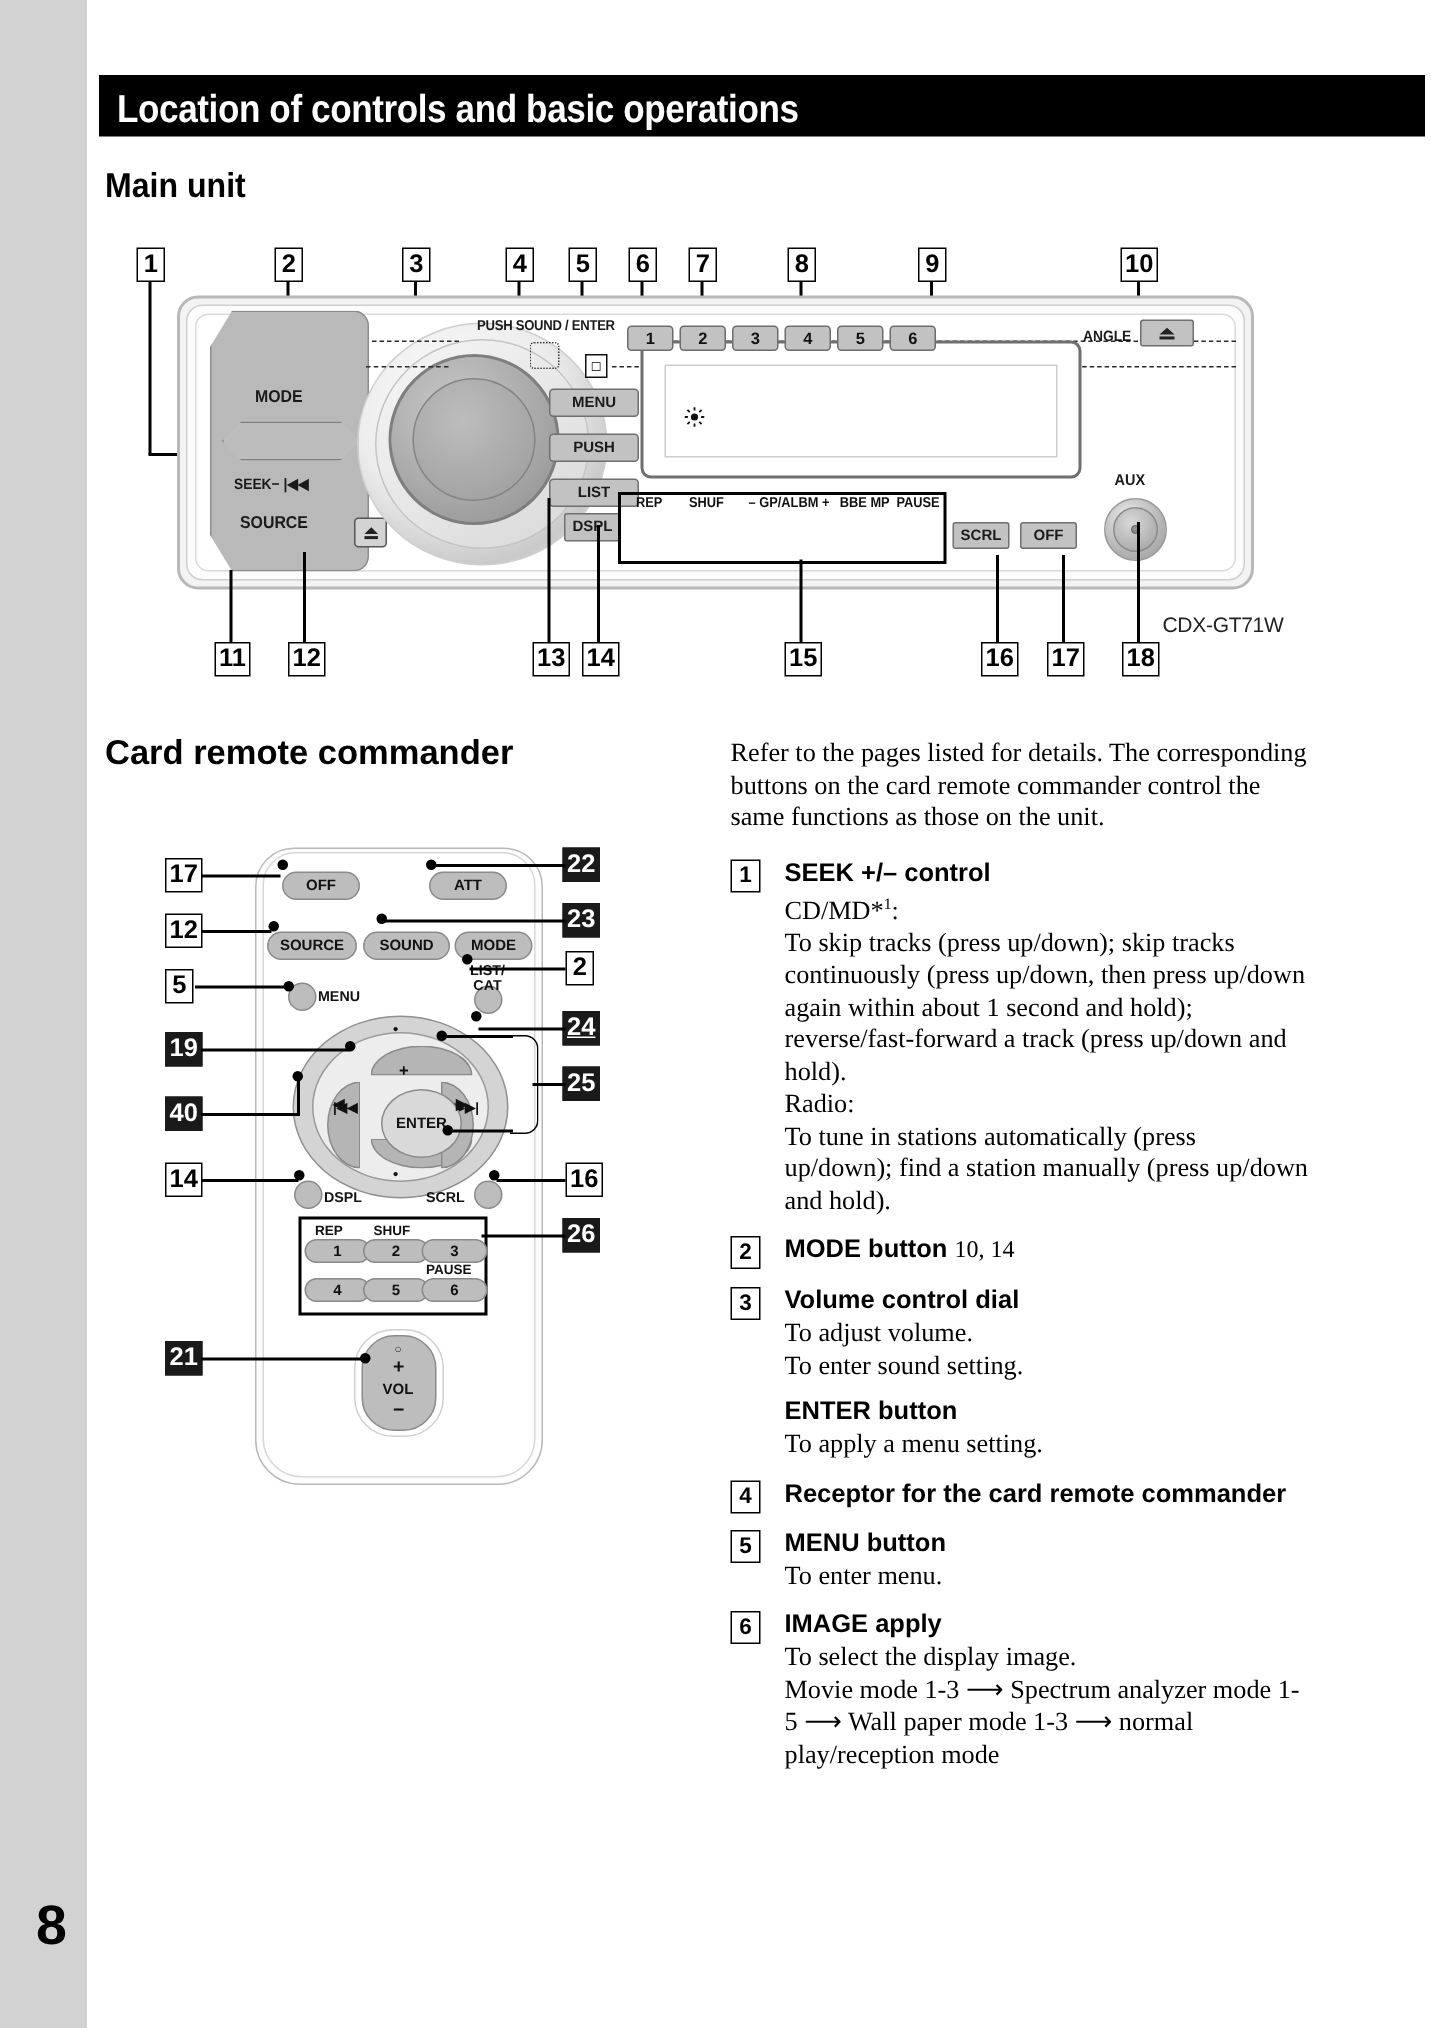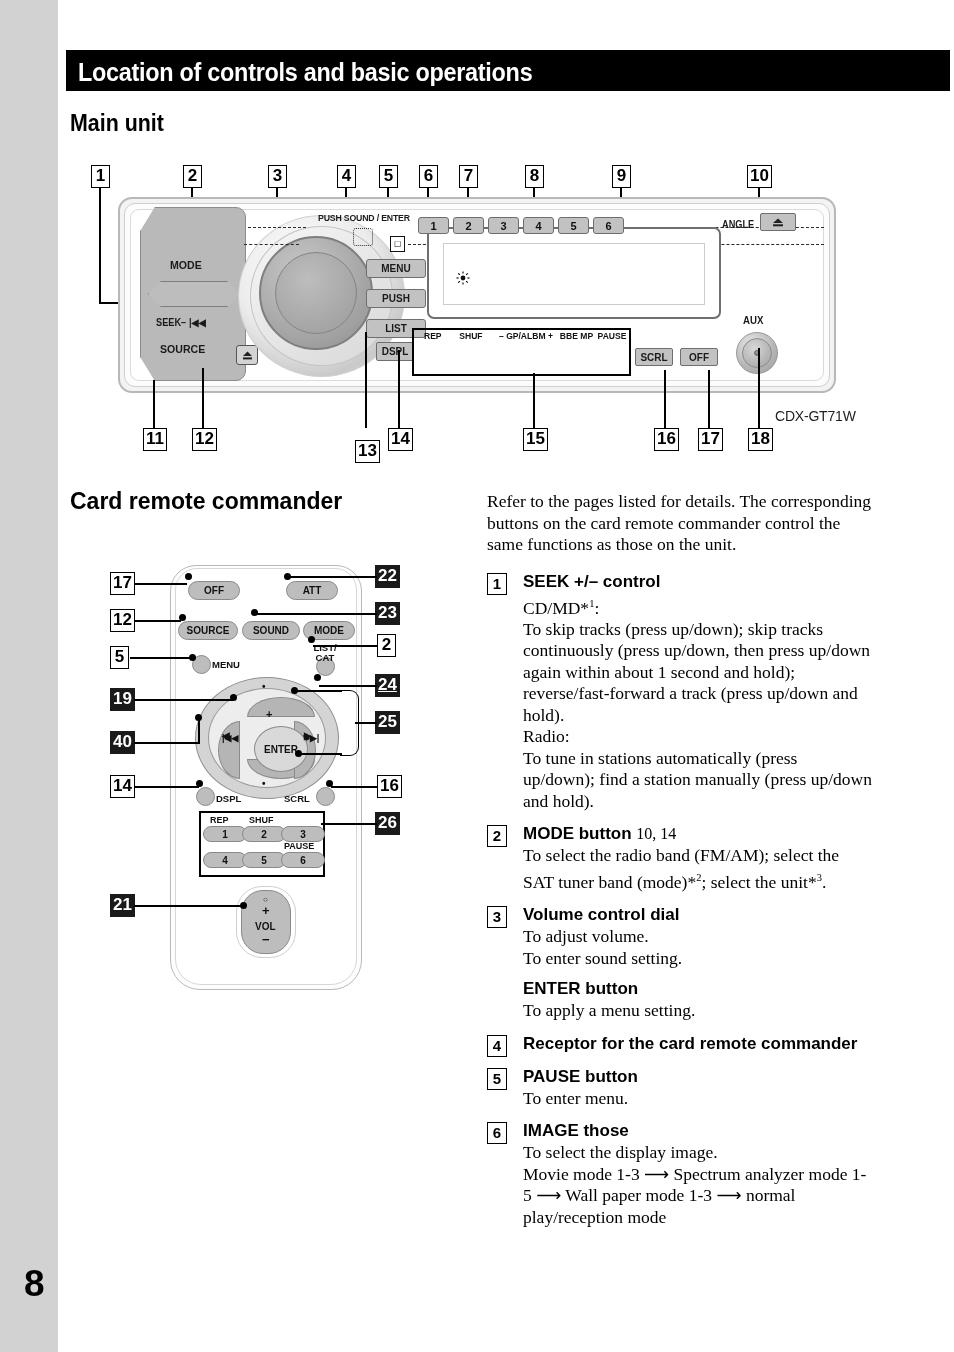--- a/index.html
+++ b/index.html
@@ -298,21 +298,21 @@
 <div class="ln vl" style="left:202px;top:368px;height:60px;"></div>
 <div class="ln vl" style="left:365px;top:332px;height:96px;"></div>
 <div class="ln vl" style="left:398px;top:350px;height:78px;"></div>
 <div class="ln vl" style="left:533px;top:373px;height:55px;"></div>
 <div class="ln vl" style="left:664px;top:370px;height:58px;"></div>
 <div class="ln vl" style="left:708px;top:370px;height:58px;"></div>
 <div class="ln vl" style="left:758px;top:348px;height:80px;"></div>
 
 <div class="cal" style="left:143px;top:428px;">11</div>
 <div class="cal" style="left:192px;top:428px;">12</div>
-<div class="cal" style="left:355px;top:428px;margin-top:12px;">13</div>
+<div class="cal" style="left:355px;top:428px;">13</div>
 <div class="cal" style="left:388px;top:428px;">14</div>
 <div class="cal" style="left:523px;top:428px;">15</div>
 <div class="cal" style="left:654px;top:428px;">16</div>
 <div class="cal" style="left:698px;top:428px;">17</div>
 <div class="cal" style="left:748px;top:428px;">18</div>
 
 <div class="h2b">
   <div>Card remote commander</div>
 </div>
 
@@ -449,42 +449,41 @@
       Radio:<br>
       To tune in stations automatically (press up/down); find a station manually (press up/down and hold).</div>
   </div>
 
   <div class="entry">
     <div class="numbox">2</div>
     <div class="ttl">
       <span>MODE button</span>
       <span class="pg">10, 14</span>
     </div>
-    <div class="bdy">To select the radio band (FM/AM); select the SAT tuner band (mode)*<sup>2</sup>; select the unit*<sup>3</sup>.</div>
   </div>
 
   <div class="entry">
     <div class="numbox">3</div>
     <div class="ttl">Volume control dial</div>
     <div class="bdy">To adjust volume.</div>
     <div class="bdy">To enter sound setting.</div>
     <div class="ttl sub">ENTER button</div>
     <div class="bdy">To apply a menu setting.</div>
   </div>
 
   <div class="entry">
     <div class="numbox">4</div>
     <div class="ttl">Receptor for the card remote commander</div>
   </div>
 
   <div class="entry">
     <div class="numbox">5</div>
-    <div class="ttl">PAUSE button</div>
+    <div class="ttl">MENU button</div>
     <div class="bdy">To enter menu.</div>
   </div>
 
   <div class="entry">
     <div class="numbox">6</div>
-    <div class="ttl">IMAGE those</div>
+    <div class="ttl">IMAGE apply</div>
     <div class="bdy">To select the display image.<br>
       Movie mode 1-3 ⟶ Spectrum analyzer mode 1-5 ⟶ Wall paper mode 1-3 ⟶ normal play/reception mode</div>
   </div>
 </div>
 
 </body></html>

